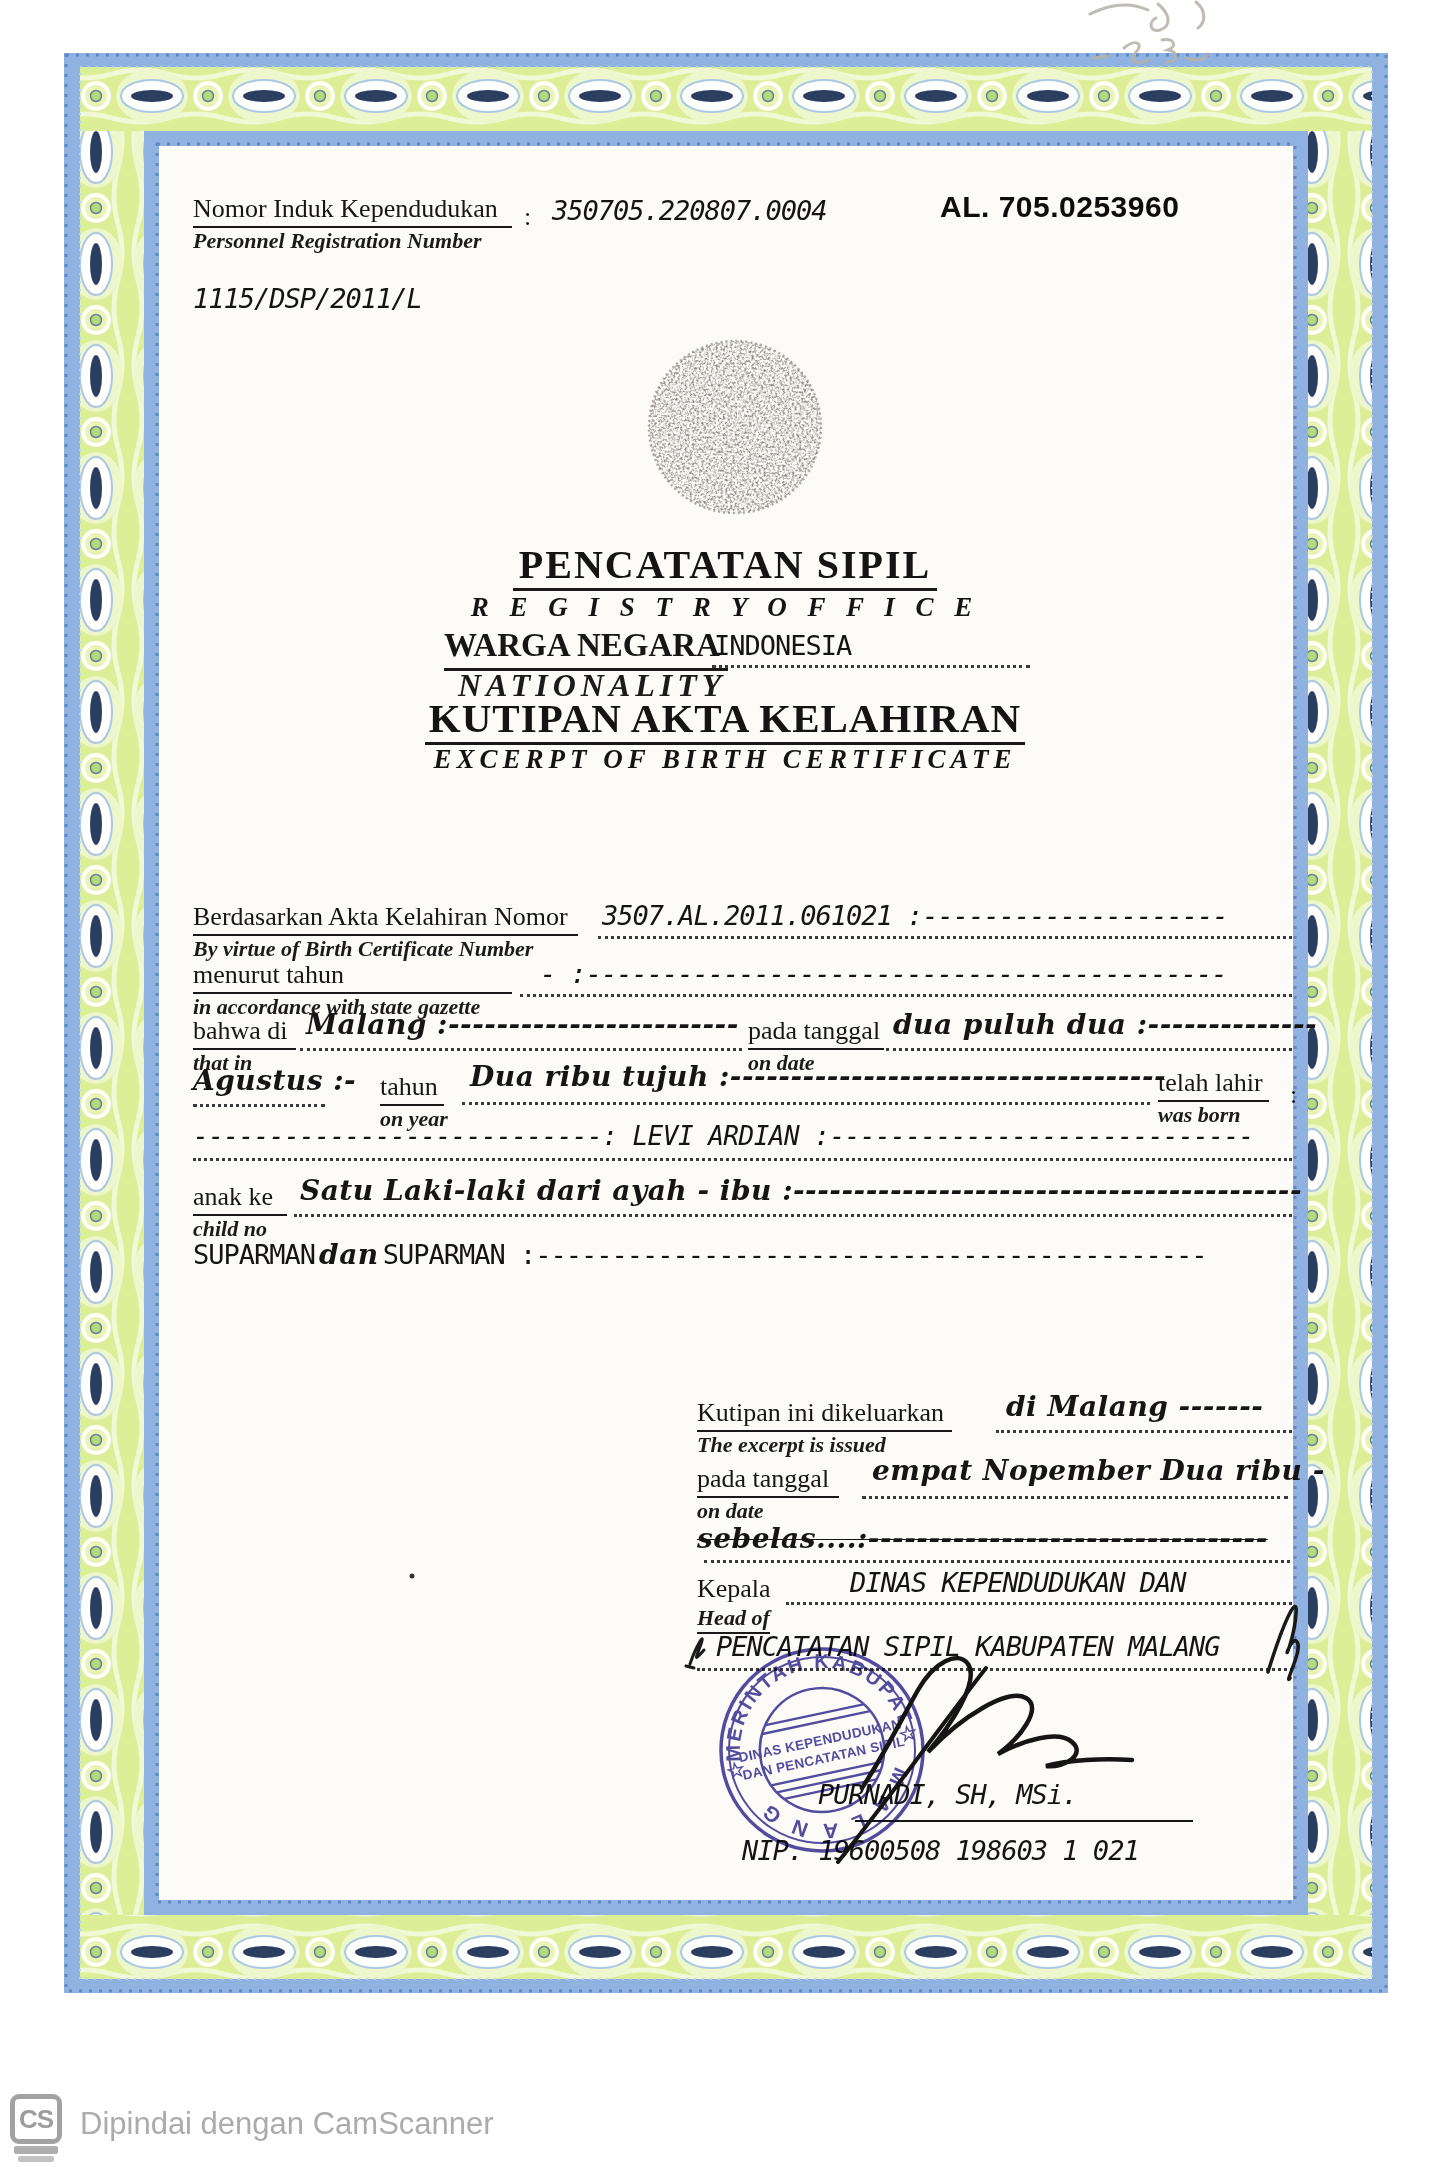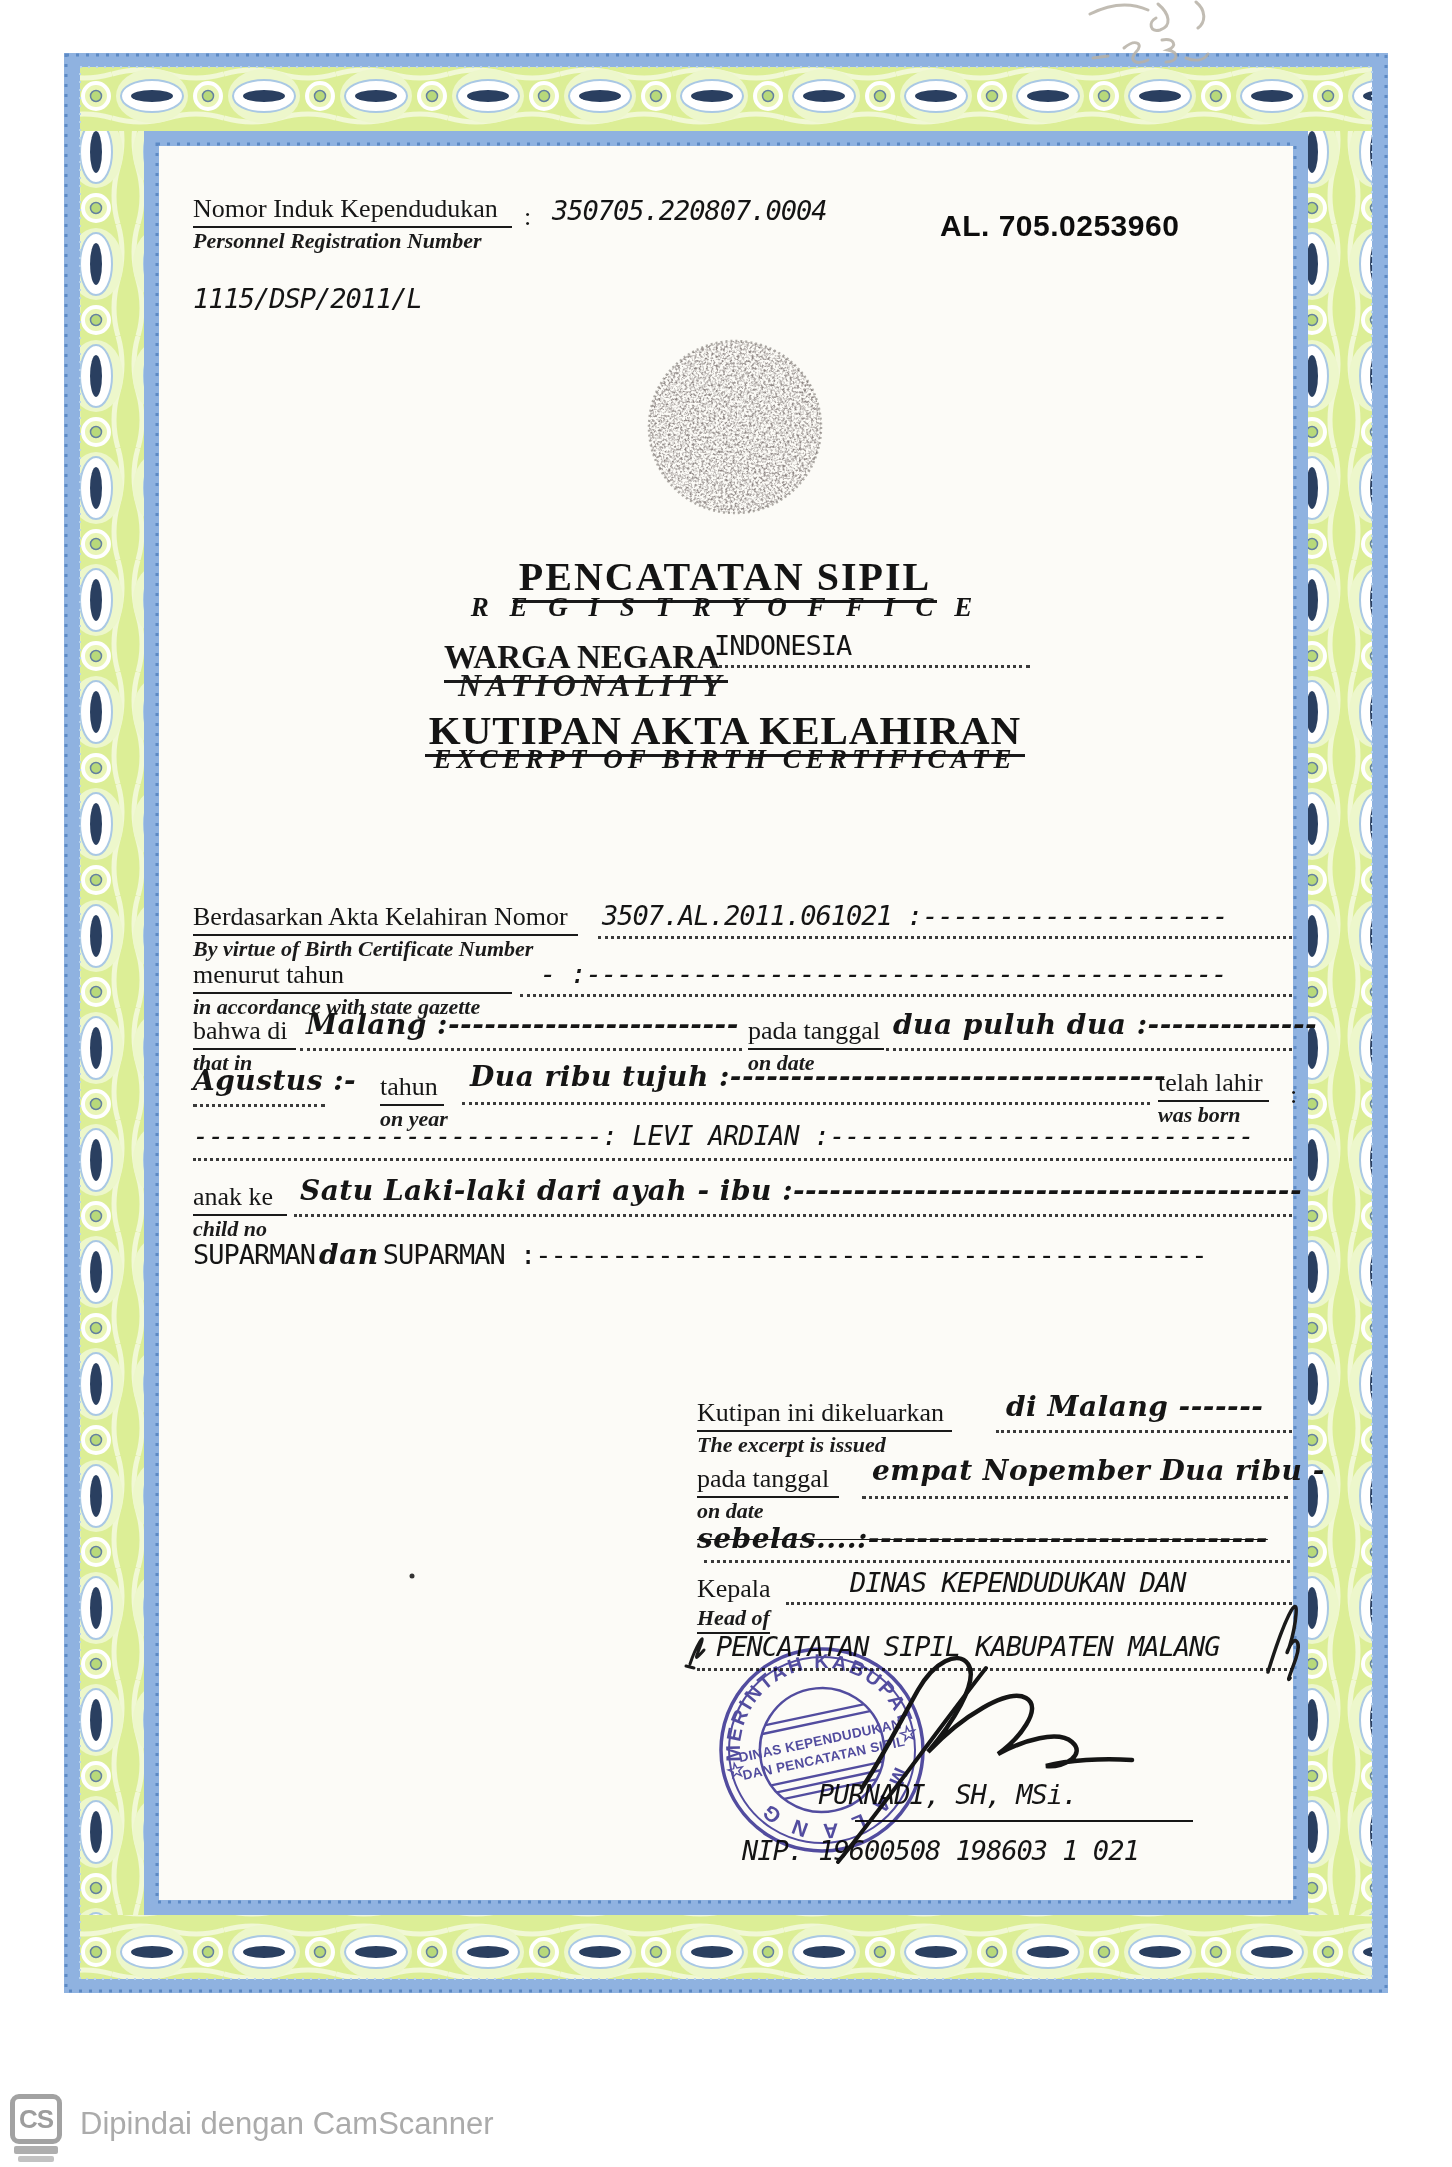--- a/index.html
+++ b/index.html
@@ -4,37 +4,37 @@
 <style>
   html,body{margin:0;padding:0;background:#ffffff;}
   #page{position:relative;width:1452px;height:2167px;background:#ffffff;overflow:hidden;
         font-family:"Liberation Serif",serif;}
   .abs{position:absolute;}
   svg{display:block;}
   
   .lbl{font:26px/1.28 "Liberation Serif",serif;color:#161616;white-space:nowrap;}
   .lblen{font:italic 700 22px/1.2 "Liberation Serif",serif;color:#1b1b1b;white-space:nowrap;}
   .ul{display:inline-block;border-bottom:2.5px solid #1a1a1a;padding-bottom:1px;text-align:right;}
-  .ul3{border-bottom-width:3.5px;margin-top:12px;}
+  .ul3{border-bottom-width:3.5px;}
   
   .mono{font:italic 27px/1.1 "DejaVu Sans Mono",monospace;color:#141414;letter-spacing:-1px;white-space:nowrap;}
   .mono26{font:italic 26px/1.1 "DejaVu Sans Mono",monospace;color:#141414;letter-spacing:-0.5px;white-space:nowrap;}
   .monoup{font:27px/1.1 "DejaVu Sans Mono",monospace;color:#141414;letter-spacing:-1px;white-space:nowrap;}
   
   .script{font:italic 600 28px/1.1 "DejaVu Serif",serif;color:#151515;white-space:nowrap;letter-spacing:.5px;}
   
   .dots{position:absolute;height:0;border-bottom:3px dotted #3a3a3a;}
   .rule{position:absolute;height:0;border-bottom:2.5px solid #161616;}
   
   .ctr{position:absolute;left:330px;width:790px;text-align:center;white-space:nowrap;color:#141414;}
   .t-main{font:700 40px/1 "Liberation Serif",serif;letter-spacing:2px;}
   .t-sub{font:italic 700 27px/1 "Liberation Serif",serif;letter-spacing:7px;}
   .t-cert{font:700 41px/1 "Liberation Serif",serif;letter-spacing:1px;}
   .t-certsub{font:italic 700 27px/1 "Liberation Serif",serif;letter-spacing:5px;}
-  .serial{font:700 30px/1 "Liberation Sans",sans-serif;color:#0d0d0d;letter-spacing:.5px;white-space:nowrap;margin-top:19px;}
+  .serial{font:700 30px/1 "Liberation Sans",sans-serif;color:#0d0d0d;letter-spacing:.5px;white-space:nowrap;}
   
   .cs-box{position:absolute;left:10px;top:2094px;width:42px;height:40px;border:5px solid #a2a2a2;
           border-radius:9px;display:flex;align-items:center;justify-content:center;
           font:800 26px "Liberation Sans",sans-serif;color:#9d9d9d;letter-spacing:-1px;background:#fff;}
   .cs-bar1{position:absolute;left:14px;top:2146px;width:44px;height:8px;background:#aeaeae;border-radius:2px;}
   .cs-bar2{position:absolute;left:18px;top:2156px;width:36px;height:6px;background:#c2c2c2;border-radius:2px;}
   .cs-text{position:absolute;left:80px;top:2106px;font:31px "Liberation Sans",sans-serif;color:#ababab;white-space:nowrap;}
 </style>
 </head>
 <body>

